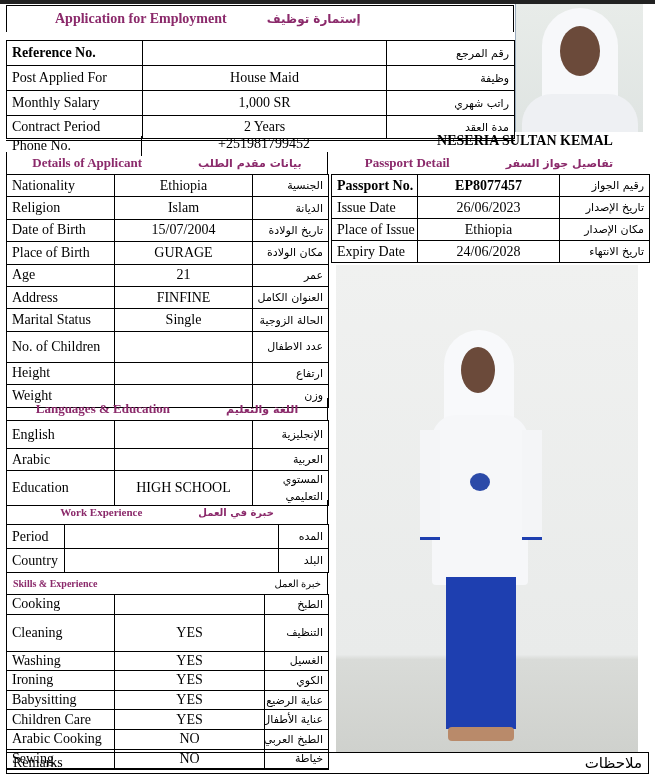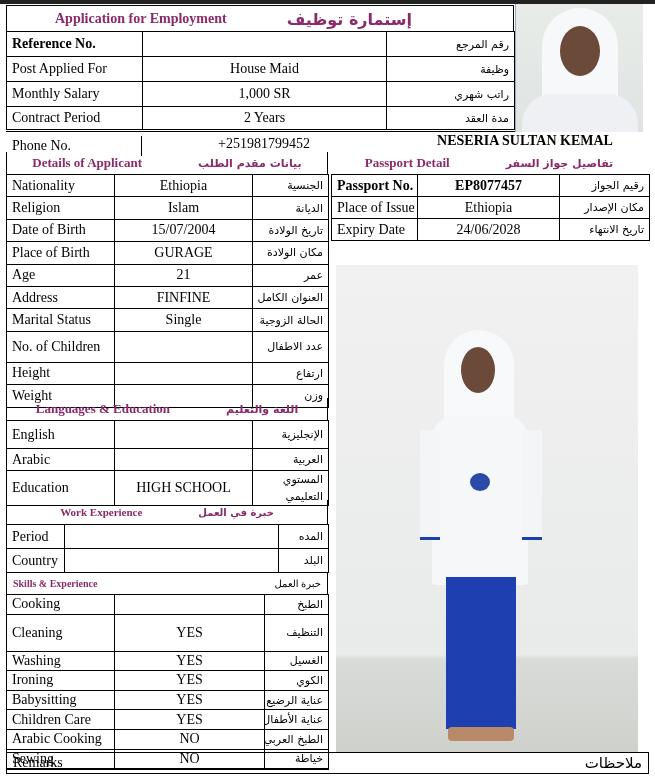--- a/index.html
+++ b/index.html
@@ -23,24 +23,24 @@
   .sec-head .en { font-size: 13px; }
   .sec-head .arh { font-family: "DejaVu Sans", sans-serif; font-size: 11px; font-weight: bold; color: #8b2a6b; }
 </style>
 </head>
 <body>
 
 <div class="abs topbar"></div>
 
 <div class="abs" style="left:6px;top:5px;width:508px;height:27px;border:1px solid #000;border-bottom:none;display:flex;align-items:center;padding-left:42px;">
   <span class="heading" style="margin-left:6px;font-size:14px;">Application for Employment</span>
-  <span class="ar heading" style="margin-left:60px;font-size:16px;">إستمارة توظيف</span>
-</div>
-
-<table style="left:6px;top:31px;width:508px;">
+  <span class="ar heading" style="margin-left:40px;font-size:12px;">إستمارة توظيف</span>
+</div>
+
+<table style="left:6px;top:40px;width:508px;">
   <colgroup>
       <col style="width:136px">
       <col style="width:244px">
       <col style="width:128px">
     </colgroup>
   <tbody>
       <tr style="height:25px">
     <td style="font-weight:bold">Reference No.</td>
     <td class="val"></td>
     <td class="arl">رقم المرجع</td>
@@ -254,20 +254,25 @@
   <colgroup>
       <col style="width:86px">
       <col style="width:142px">
       <col style="width:90px">
     </colgroup>
   <tbody id="passport-body">
       <tr style="height: 22px;">
         <td style="font-weight: bold;">Passport No.</td>
         <td class="val" style="font-weight: bold;">EP8077457</td>
         <td class="arl">رقيم الجواز</td>
+      </tr>
+      <tr style="height: 22px;">
+        <td>Issue Date</td>
+        <td class="val">26/06/2023</td>
+        <td class="arl">تاريخ الإصدار</td>
       </tr>
       <tr style="height: 22px;">
         <td>Place of Issue</td>
         <td class="val">Ethiopia</td>
         <td class="arl">مكان الإصدار</td>
       </tr>
       <tr style="height: 22px;">
         <td>Expiry Date</td>
         <td class="val">24/06/2028</td>
         <td class="arl">تاريخ الانتهاء</td>

